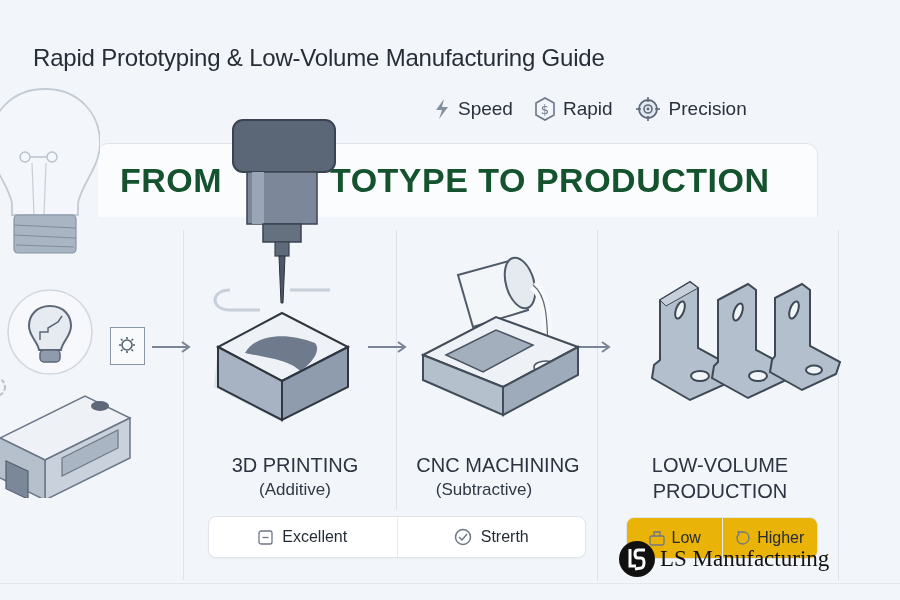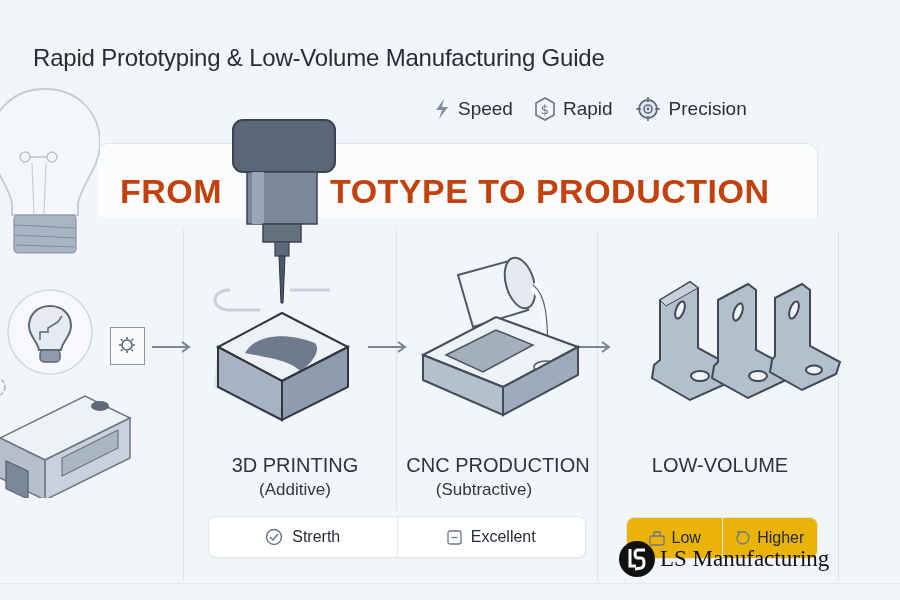--- a/index.html
+++ b/index.html
@@ -20,22 +20,22 @@
     font-size: 19px; color: #2a313c;
   }
   .badge { display: flex; align-items: center; gap: 8px; }
   .badge svg { display: block; }
   .banner {
     position: absolute; left: 98px; top: 143px; width: 720px; height: 74px;
     background: #fbfcfe; border-radius: 10px 12px 0 0;
     border-top: 1.5px solid #dfe5ed; border-right: 1.5px solid #e3e8ef;
   }
   .banner-text {
-    position: absolute; top: 172px; font-size: 34px; font-weight: 700;
-    color: #c2410c; letter-spacing: 0.5px;
+    position: absolute; top: 161px; font-size: 34px; font-weight: 700;
+    color: #14532d; letter-spacing: 0.5px;
   }
   .banner-left { left: 120px; }
   .banner-right { left: 330px; }
   .col-divider { position: absolute; width: 1px; background: #dde3ea; }
   .step-title {
     position: absolute; text-align: center; font-weight: 400;
     font-size: 20px; color: #2b3440; line-height: 26px;
   }
   .step-sub {
     position: absolute; text-align: center; font-size: 17px; color: #2f3845;
@@ -213,40 +213,41 @@
   </g>
   <g stroke="#3f4956" stroke-width="2">
     <path d="M135 28 L162 14 L170 20 L170 76 L200 92 L196 104 L162 120 L130 102 L132 90 L135 86 Z" fill="#b3bfcc"></path>
     <ellipse cx="154" cy="40" rx="4" ry="9" fill="#f2f5f8" transform="rotate(20 154 40)"></ellipse>
     <ellipse cx="174" cy="100" rx="8" ry="4.5" fill="#f2f5f8"></ellipse>
   </g>
 </svg>
 
 <div class="step-title" style="left:200px; top:452px; width:190px;">3D PRINTING</div>
 <div class="step-sub" style="left:200px; top:480px; width:190px;">(Additive)</div>
-<div class="step-title" style="left:398px; top:452px; width:200px;">CNC PRODUCTION</div>
+<div class="step-title" style="left:398px; top:452px; width:200px;">CNC MACHINING</div>
 <div class="step-sub" style="left:398px; top:480px; width:172px;">(Subtractive)</div>
 <div class="step-title" style="left:620px; top:452px; width:200px;">
   <div>LOW-VOLUME</div>
+  <div>PRODUCTION</div>
 </div>
 
 <div class="metrics">
+  <div class="metric">
+    <svg width="15" height="15" viewBox="0 0 15 15">
+        <rect x="1" y="1" width="13" height="13" rx="2" fill="none" stroke="#6d7787" stroke-width="1.3"></rect>
+        <line x1="4.5" y1="7.5" x2="10.5" y2="7.5" stroke="#6d7787" stroke-width="1.3"></line>
+      </svg>
+    <span>Excellent</span>
+  </div>
   <div class="metric">
     <svg width="18" height="18" viewBox="0 0 18 18">
         <circle cx="9" cy="9" r="7.5" fill="none" stroke="#6d7787" stroke-width="1.5"></circle>
         <path d="M5 9 L8 12 L13 6" fill="none" stroke="#6d7787" stroke-width="1.5"></path>
       </svg>
     <span>Strerth</span>
-  </div>
-  <div class="metric">
-    <svg width="15" height="15" viewBox="0 0 15 15">
-        <rect x="1" y="1" width="13" height="13" rx="2" fill="none" stroke="#6d7787" stroke-width="1.3"></rect>
-        <line x1="4.5" y1="7.5" x2="10.5" y2="7.5" stroke="#6d7787" stroke-width="1.3"></line>
-      </svg>
-    <span>Excellent</span>
   </div>
 </div>
 
 <div class="metrics-2">
   <div class="metric2">
     <svg width="18" height="18" viewBox="0 0 18 18">
         <rect x="2" y="7" width="14" height="9" rx="1.5" fill="none" stroke="#6d7787" stroke-width="1.3"></rect>
         <path d="M6 7 L6 3 L12 3 L12 7" fill="none" stroke="#6d7787" stroke-width="1.3"></path>
       </svg>
     <span>Low</span>

